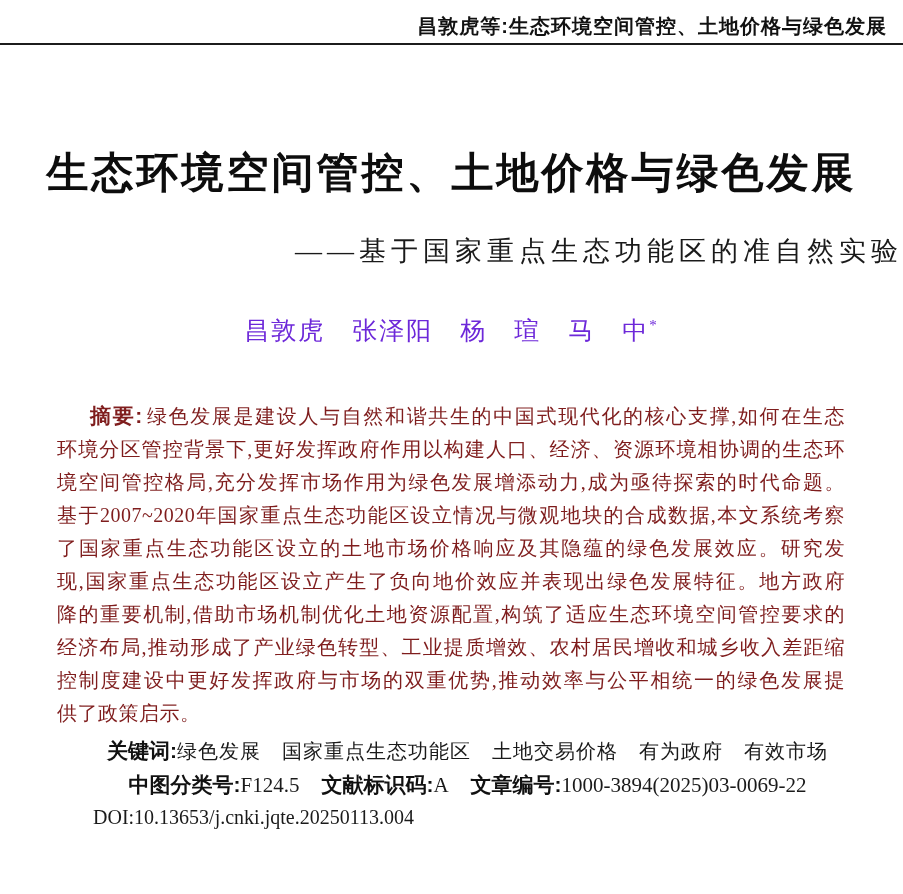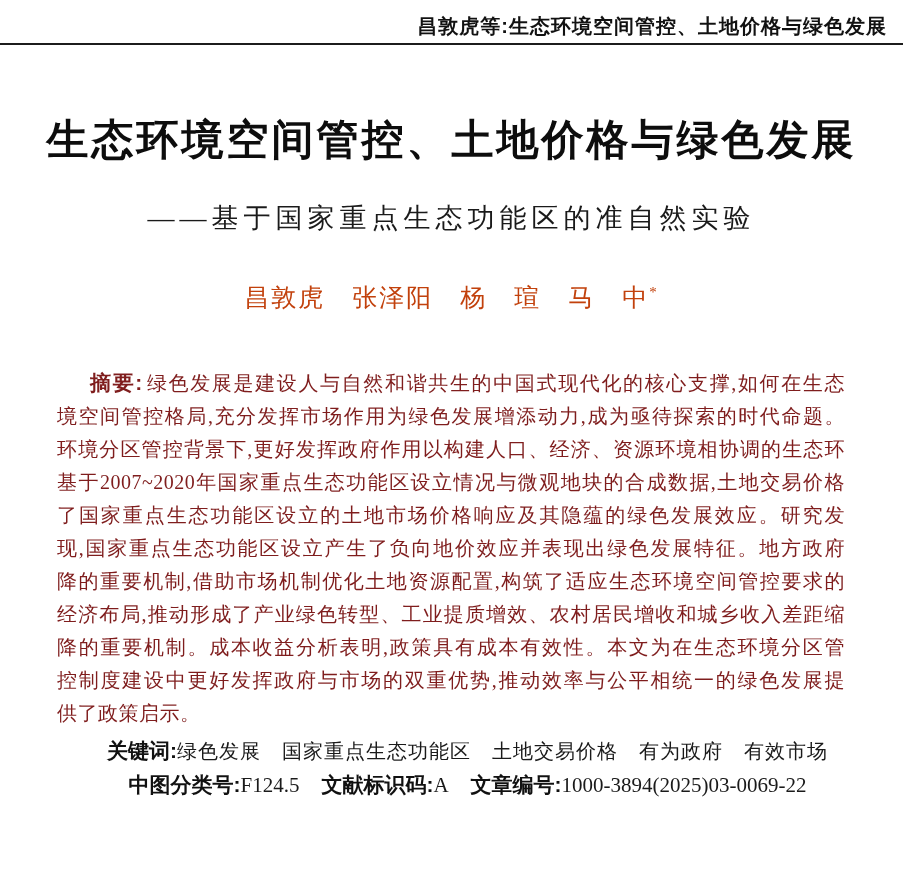--- a/index.html
+++ b/index.html
@@ -34,45 +34,45 @@
   }
   .header-rule {
     height: 2px;
     background: #1c1c1c;
     margin-top: 5px;
     width: 100%;
   }
 
   
   .title {
-    margin: 69px 0 0 0;
+    margin: 102px 0 0 0;
     text-align: center;
     font-family: "Liberation Serif", serif;
     font-weight: bold;
     font-size: 42px;
     line-height: 52px;
     letter-spacing: 3px;
     color: #0d0d0d;
   }
   .subtitle {
     margin: 34px 0 16px 0;
-    text-align: center;
+    text-align: right;
     font-weight: normal;
     font-size: 27px;
     line-height: 36px;
     letter-spacing: 5px;
     color: #1a1a1a;
   }
   .authors {
     margin-top: 44px;
     text-align: center;
     font-size: 25px;
     line-height: 36px;
     letter-spacing: 2px;
-    color: #c2410c;
+    color: #6d28d9;
   }
   .authors sup {
     font-size: 15px;
     vertical-align: super;
     line-height: 0;
   }
 
   
   .abstract {
     width: 788px;
@@ -150,34 +150,34 @@
   <h1 class="title">生态环境空间管控、土地价格与绿色发展</h1>
 
   <h2 class="subtitle">——基于国家重点生态功能区的准自然实验</h2>
 
   <div class="authors">
     <span>昌敦虎　张泽阳　杨　瑄　马　中</span><sup>*</sup>
   </div>
 
   <div class="abstract" id="abstract-lines">
       <div class="abs-line first"><span class="abs-label">摘要:</span>绿色发展是建设人与自然和谐共生的中国式现代化的核心支撑,如何在生态</div>
+      <div class="abs-line">环境分区管控背景下,更好发挥政府作用以构建人口、经济、资源环境相协调的生态环</div>
       <div class="abs-line">境空间管控格局,充分发挥市场作用为绿色发展增添动力,成为亟待探索的时代命题。</div>
-      <div class="abs-line">环境分区管控背景下,更好发挥政府作用以构建人口、经济、资源环境相协调的生态环</div>
-      <div class="abs-line">基于2007~2020年国家重点生态功能区设立情况与微观地块的合成数据,土地交易价格</div>
+      <div class="abs-line">基于2007~2020年国家重点生态功能区设立情况与微观地块的合成数据,本文系统考察</div>
       <div class="abs-line">了国家重点生态功能区设立的土地市场价格响应及其隐蕴的绿色发展效应。研究发</div>
       <div class="abs-line">现,国家重点生态功能区设立产生了负向地价效应并表现出绿色发展特征。地方政府</div>
       <div class="abs-line">降的重要机制,借助市场机制优化土地资源配置,构筑了适应生态环境空间管控要求的</div>
       <div class="abs-line">经济布局,推动形成了产业绿色转型、工业提质增效、农村居民增收和城乡收入差距缩</div>
-      <div class="abs-line">降的重要机制。成本收益分析表明,政策具有成本有效性。本文为在生态环境分区管</div>
       <div class="abs-line">控制度建设中更好发挥政府与市场的双重优势,推动效率与公平相统一的绿色发展提</div>
       <div class="abs-line">供了政策启示。</div>
     </div>
 
   <div class="meta-line keywords">
     <span class="blabel">关键词:</span><span class="kai">绿色发展　国家重点生态功能区　土地交易价格　有为政府　有效市场</span>
   </div>
 
   <div class="meta-line clc">
     <span class="group"><span class="blabel">中图分类号:</span><span class="val">F124.5</span></span><span class="group"><span class="blabel">文献标识码:</span><span class="val">A</span></span><span class="group"><span class="blabel">文章编号:</span><span class="val">1000-3894(2025)03-0069-22</span></span>
   </div>
 
+  <div class="doi">DOI:10.13653/j.cnki.jqte.20250113.004</div>
 
 </div>
 
 </body></html>

